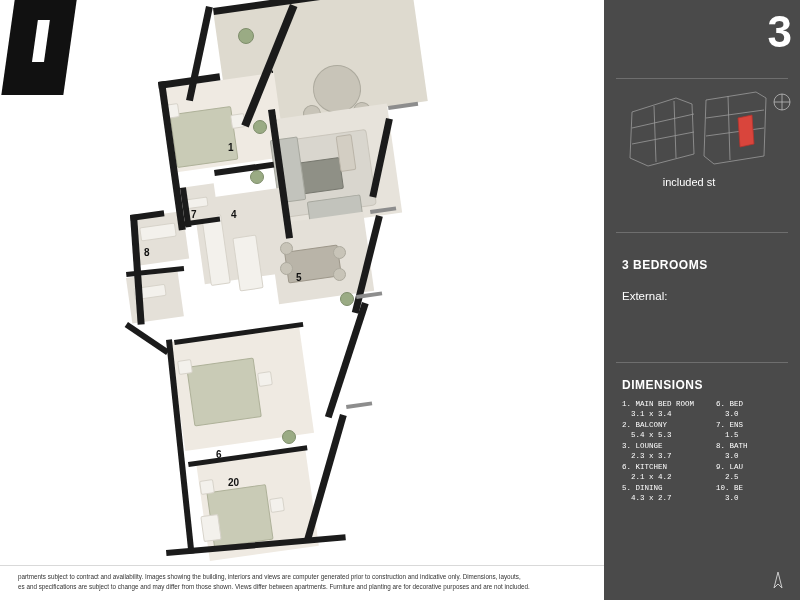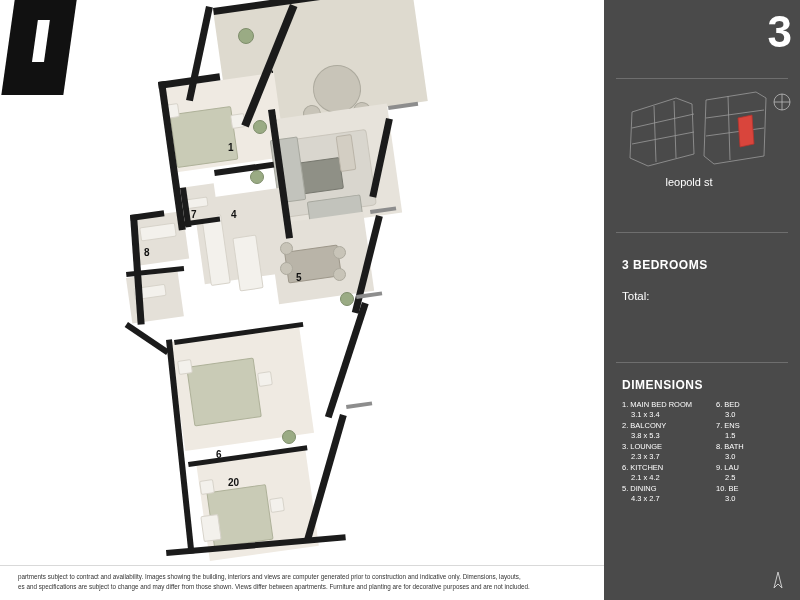--- a/index.html
+++ b/index.html
@@ -193,21 +193,21 @@
     width: 176px;
   }
   .dims-col {
     position: absolute;
     top: 0;
     font-size: 7.5px;
     line-height: 9.5px;
   }
   .dims-col.left  { left: 0;  width: 86px; }
   .dims-col.right { left: 94px; width: 86px; }
-  .dim-item { margin-bottom: 2px; }
+  .dim-item { margin-bottom: 2px; font-family: Liberation Mono, monospace; }
   .dim-name { display: block; }
   .dim-size { display: block; padding-left: 9px; }
 
   .compass {
     position: absolute;
     right: 12px;
     bottom: 10px;
     width: 20px;
     height: 20px;
   }
@@ -362,47 +362,47 @@
           <path d="M92 30 L150 22"></path>
           <path d="M92 48 L150 40"></path>
           <path d="M114 8 L116 72"></path>
         </g>
         <path d="M124 30 L138 27 L140 56 L126 59 Z" fill="#d9453c" stroke="#b3342d" stroke-width="0.8"></path>
         <g stroke="#bbbbbb" stroke-width="0.8" fill="none">
           <circle cx="168" cy="14" r="8"></circle>
           <path d="M168 6 L168 22 M160 14 L176 14"></path>
         </g>
       </svg>
-      <div class="kp-label">leopold st</div>
+      <div class="kp-label">included st</div>
     </div>
 
     <div class="divider" style="top:232px;"></div>
 
     <div class="beds-line">3 BEDROOMS</div>
 
     <div class="area-rows">
       <div class="area-row">
-        <span class="lbl">Total:</span>
+        <span class="lbl">External:</span>
         <span class="val"></span>
       </div>
     </div>
 
     <div class="divider" style="top:362px;"></div>
 
     <div class="dims-head">DIMENSIONS</div>
 
     <div class="dims-cols">
       <div class="dims-col left">
         <div class="dim-item">
           <span class="dim-name">1. MAIN BED ROOM</span>
           <span class="dim-size">3.1 x 3.4</span>
         </div>
         <div class="dim-item">
           <span class="dim-name">2. BALCONY</span>
-          <span class="dim-size">3.8 x 5.3</span>
+          <span class="dim-size">5.4 x 5.3</span>
         </div>
         <div class="dim-item">
           <span class="dim-name">3. LOUNGE</span>
           <span class="dim-size">2.3 x 3.7</span>
         </div>
         <div class="dim-item">
           <span class="dim-name">6. KITCHEN</span>
           <span class="dim-size">2.1 x 4.2</span>
         </div>
         <div class="dim-item">

